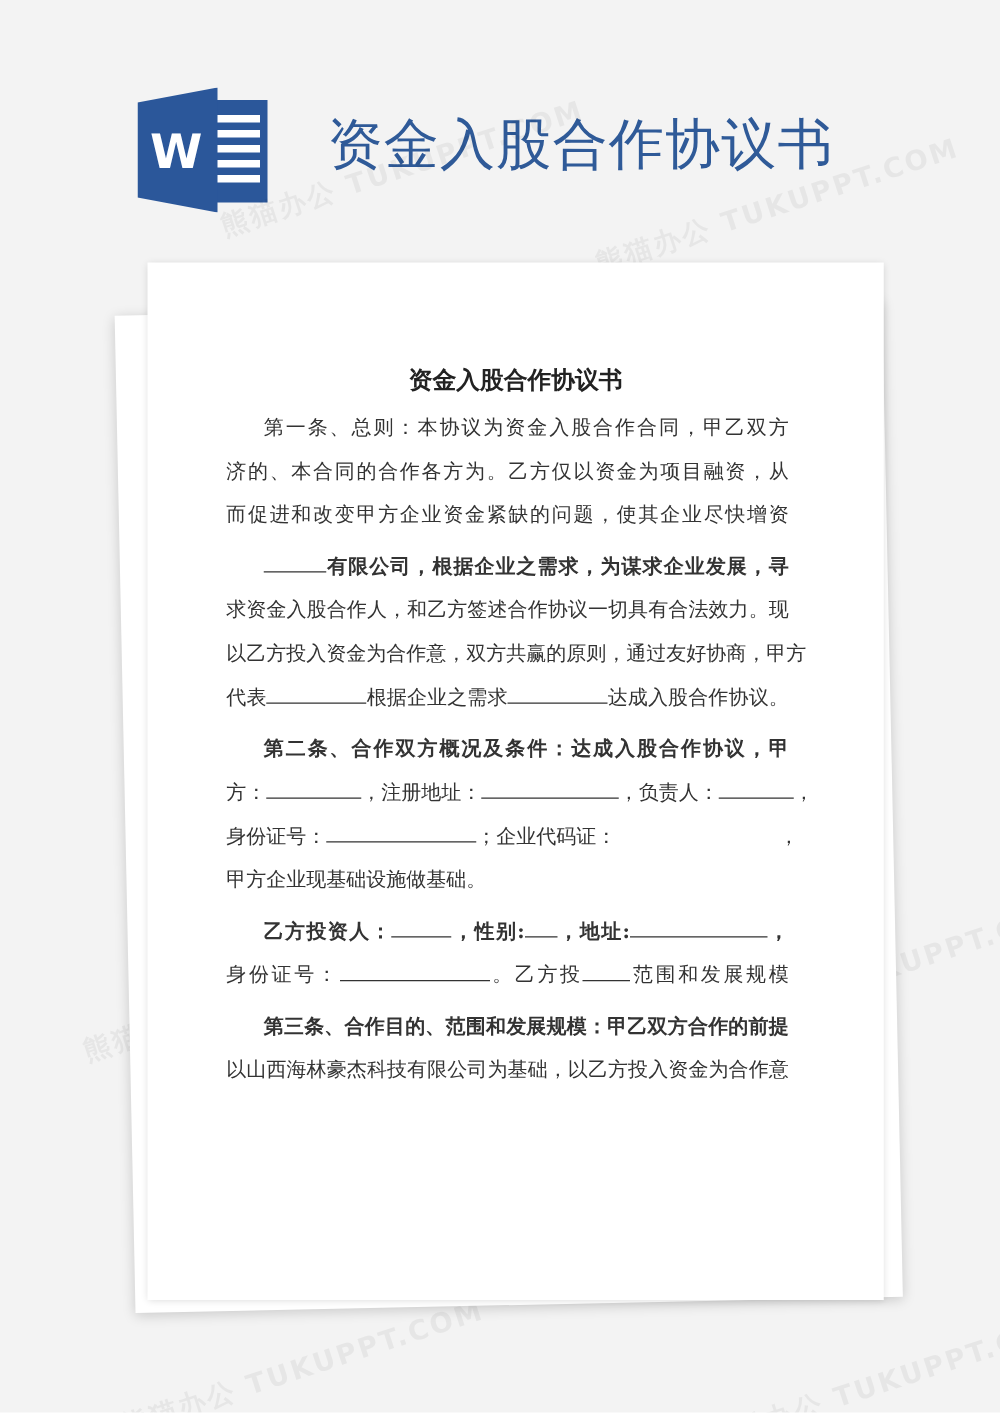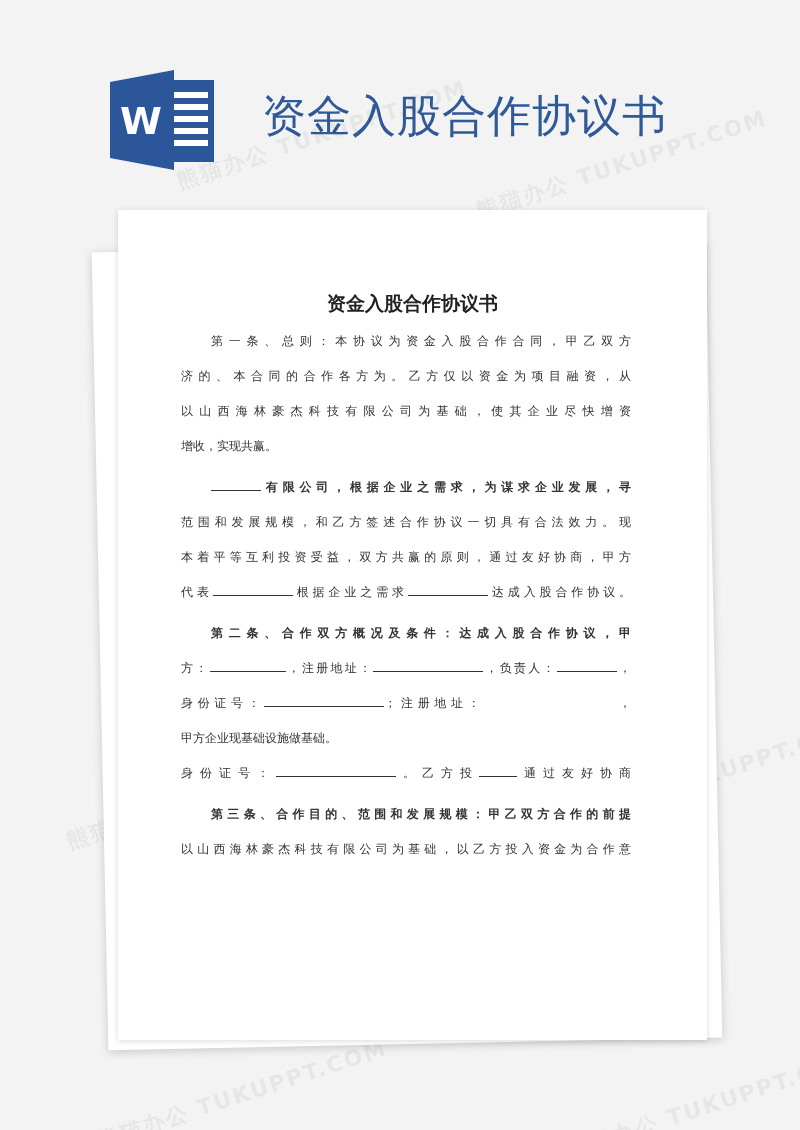--- a/index.html
+++ b/index.html
@@ -29,21 +29,21 @@
     position:absolute; left:118px; top:210px; width:589px; height:830px;
     background:#fff; box-shadow:0 1px 6px rgba(0,0,0,0.15);
   }
   .doc-title {
     position:absolute; left:0; right:0; top:81px; text-align:center;
     font-family:"DejaVu Sans","Liberation Sans",sans-serif;
     font-weight:bold; font-size:19px; color:#222;
   }
   .body-text {
     position:absolute; left:63px; width:450px; top:114px;
-    font-size:12px; color:#333; line-height:35px;
+    font-size:16px; color:#333; line-height:35px;
   }
   .line { white-space:nowrap; height:35px; text-align:justify; text-align-last:justify; }
   .line.last { text-align-last:left; }
   .indent { padding-left:30px; }
   .gap { margin-top:6px;font-weight:bold; }
   .blank { display:inline-block; border-bottom:1px solid #333; height:14px; vertical-align:baseline; }
 </style>
 </head>
 <body>
 
@@ -68,31 +68,31 @@
 <div class="watermark" style="left:90px;top:1080px;">熊猫办公 TUKUPPT.COM</div>
 <div class="watermark" style="left:560px;top:1090px;">熊猫办公 TUKUPPT.COM</div>
 
 <div class="page-back"></div>
 
 <div class="page">
   <div class="doc-title">资金入股合作协议书</div>
   <div class="body-text">
     <div class="line indent">第一条、总则：本协议为资金入股合作合同，甲乙双方</div>
     <div class="line">济的、本合同的合作各方为。乙方仅以资金为项目融资，从</div>
-    <div class="line">以山西海林豪杰科技有限公司为基础，使其企业尽快增资</div>
-    <div class="line last">增收，实现共赢。</div>
+    <div class="line">而促进和改变甲方企业资金紧缺的问题，使其企业尽快增资</div>
 
     <div class="line indent gap"><span class="blank" style="width:50px"></span><span>有限公司，根据企业之需求，为谋求企业发展，寻</span></div>
-    <div class="line">范围和发展规模，和乙方签述合作协议一切具有合法效力。现</div>
-    <div class="line">本着平等互利投资受益，双方共赢的原则，通过友好协商，甲方</div>
+    <div class="line">求资金入股合作人，和乙方签述合作协议一切具有合法效力。现</div>
+    <div class="line">以乙方投入资金为合作意，双方共赢的原则，通过友好协商，甲方</div>
     <div class="line"><span>代表</span><span class="blank" style="width:80px"></span><span>根据企业之需求</span><span class="blank" style="width:80px"></span><span>达成入股合作协议。</span></div>
 
     <div class="line indent gap">第二条、合作双方概况及条件：达成入股合作协议，甲</div>
     <div class="line"><span>方：</span><span class="blank" style="width:76px"></span><span>，注册地址：</span><span class="blank" style="width:110px"></span><span>，负责人：</span><span class="blank" style="width:60px"></span><span>，</span></div>
-    <div class="line"><span>身份证号：</span><span class="blank" style="width:120px"></span><span>；注册地址：</span><span style="display:inline-block;width:130px"></span><span>，</span></div>
+    <div class="line"><span>身份证号：</span><span class="blank" style="width:120px"></span><span>；企业代码证：</span><span style="display:inline-block;width:130px"></span><span>，</span></div>
     <div class="line last">甲方企业现基础设施做基础。</div>
 
-    <div class="line"><span>身份证号：</span><span class="blank" style="width:120px"></span><span>。乙方投</span><span class="blank" style="width:38px"></span><span>通过友好协商</span></div>
+    <div class="line indent gap"><span>乙方投资人：</span><span class="blank" style="width:48px"></span><span>，性别:</span><span class="blank" style="width:26px"></span><span>，地址:</span><span class="blank" style="width:110px"></span><span>，</span></div>
+    <div class="line"><span>身份证号：</span><span class="blank" style="width:120px"></span><span>。乙方投</span><span class="blank" style="width:38px"></span><span>范围和发展规模</span></div>
 
     <div class="line indent gap">第三条、合作目的、范围和发展规模：甲乙双方合作的前提</div>
     <div class="line">以山西海林豪杰科技有限公司为基础，以乙方投入资金为合作意</div>
   </div>
 </div>
 
 </body></html>

